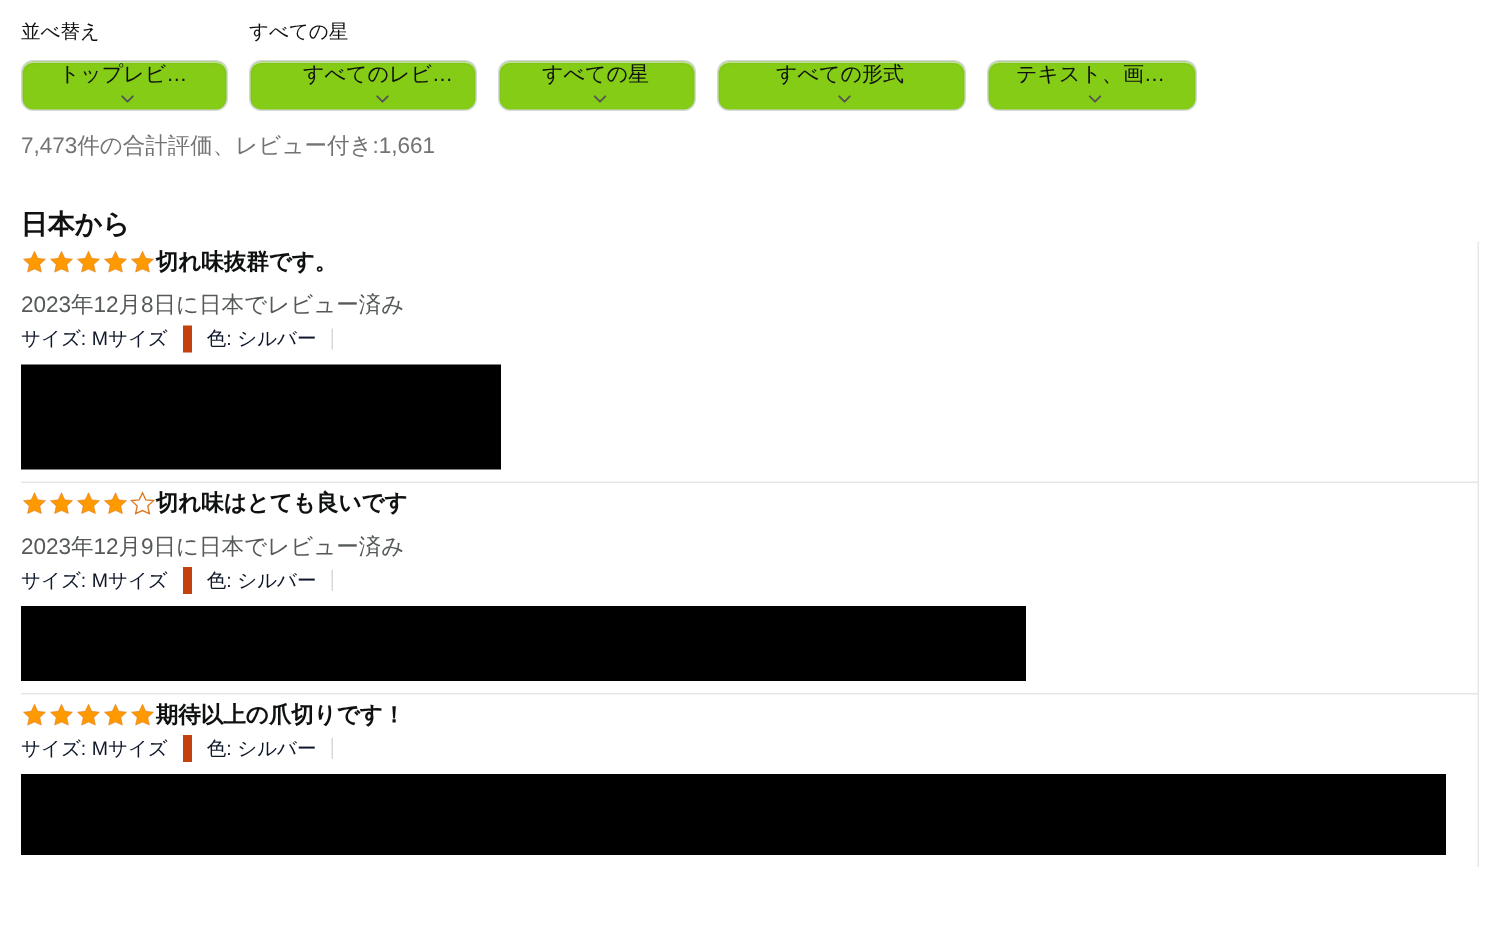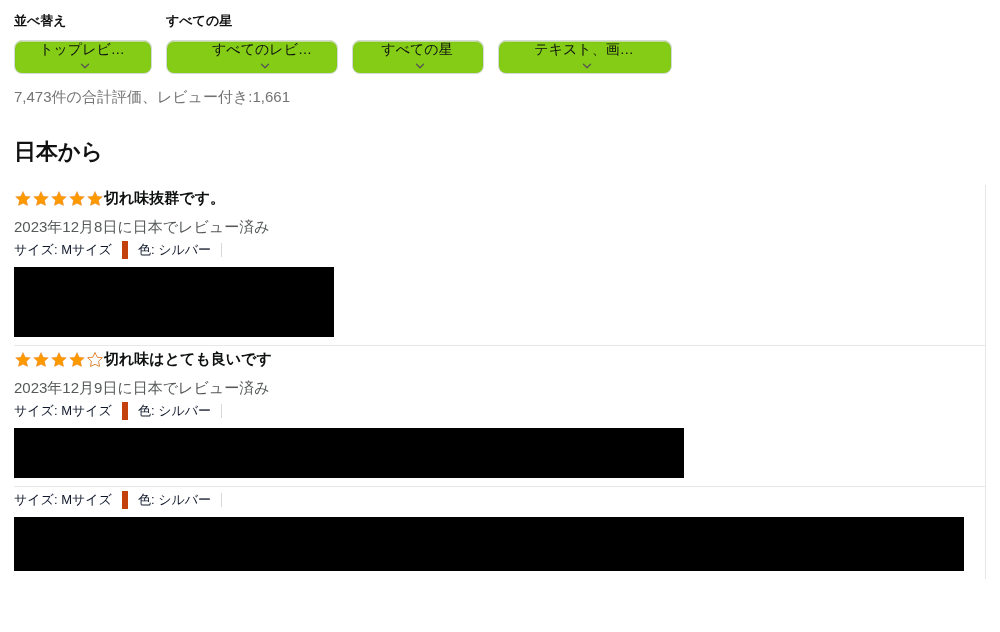--- a/index.html
+++ b/index.html
@@ -16,63 +16,62 @@
     display: flex;
     gap: 14px;
     align-items: flex-end;
     margin-bottom: 14px;
   }
   .filter-col {
     display: flex;
     flex-direction: column;
   }
   .filter-label {
-    font-weight: 700;
+    font-weight: 400;
     font-size: 13px;
     margin-bottom: 10px;
   }
   .dropdown {
     display: flex;
     align-items: center;
     justify-content: space-between;
     background: #84cc16;
     border: 1px solid #d5d9d9;
     border-radius: 8px;
     height: 34px;
     padding: 0 10px 0 14px;
     font-size: 14px;
     color: #0f1111;
     cursor: pointer;
     box-shadow: 0 1px 2px rgba(15,17,17,.08) inset, 0 1px 0 rgba(255,255,255,.6) inset;
     flex-direction: column;
   }
   .dw-sort   { width: 138px; }
-  .dw-filter { width: 172px; padding-left: 36px; }
+  .dw-filter { width: 152px; padding-left: 36px; }
   .dw-star   { width: 132px; }
   .dw-format { width: 166px; }
-  .dw-media  { width: 174px; }
+  .dw-media  { width: 140px; }
   .dropdown-text {
     white-space: nowrap;
     overflow: hidden;
     text-overflow: ellipsis;
     flex: 1;
     padding-right: 6px;
   }
   .chevron {
     width: 14px; height: 14px; flex: 0 0 14px;
   }
   .summary {
     font-size: 15px;
     color: #737373;
     margin-bottom: 30px;
   }
   .section-title {
-    font-size: 22px;
+    font-size: 18px;
     font-weight: 700;
-    margin-bottom: 18px;
   }
   .reviews {
     border-top: none;
   }
   .review {
     border-bottom: 1px solid #e7e7e7;
     border-right: 1px solid #e7e7e7;
     padding: 4px 0 8px 0;
   }
   .review-header {
@@ -163,20 +162,28 @@
 
   <div class="filter-col">
     <div class="dropdown dw-star">
       <span class="dropdown-text">すべての星</span>
       <svg class="chevron">
           <use href="#chev"></use>
         </svg>
     </div>
   </div>
 
+  <div class="filter-col">
+    <div class="dropdown dw-format">
+      <span class="dropdown-text">すべての形式</span>
+      <svg class="chevron">
+          <use href="#chev"></use>
+        </svg>
+    </div>
+  </div>
 
   <div class="filter-col">
     <div class="dropdown dw-media">
       <span class="dropdown-text">テキスト、画…</span>
       <svg class="chevron">
           <use href="#chev"></use>
         </svg>
     </div>
   </div>
 </div>
@@ -241,20 +248,40 @@
     <div class="review-date">2023年12月9日に日本でレビュー済み</div>
     <div class="review-attrs">
       <span class="attr"><span>サイズ: </span><span>Mサイズ</span></span>
       <span class="attr"><span>色: </span><span>シルバー</span></span>
       <span class="attr-trail"></span>
     </div>
     <div class="redacted r2"></div>
   </div>
 
   <div class="review" style="border-bottom:none;">
+    <div class="review-header">
+      <span class="stars">
+          <svg class="star">
+            <use href="#star-full"></use>
+          </svg>
+          <svg class="star">
+            <use href="#star-full"></use>
+          </svg>
+          <svg class="star">
+            <use href="#star-full"></use>
+          </svg>
+          <svg class="star">
+            <use href="#star-full"></use>
+          </svg>
+          <svg class="star">
+            <use href="#star-full"></use>
+          </svg>
+        </span>
+      <span class="review-title">期待以上の爪切りです！</span>
+    </div>
     <div class="review-attrs">
       <span class="attr"><span>サイズ: </span><span>Mサイズ</span></span>
       <span class="attr"><span>色: </span><span>シルバー</span></span>
       <span class="attr-trail"></span>
     </div>
     <div class="redacted r3"></div>
   </div>
 
 </div>
 

